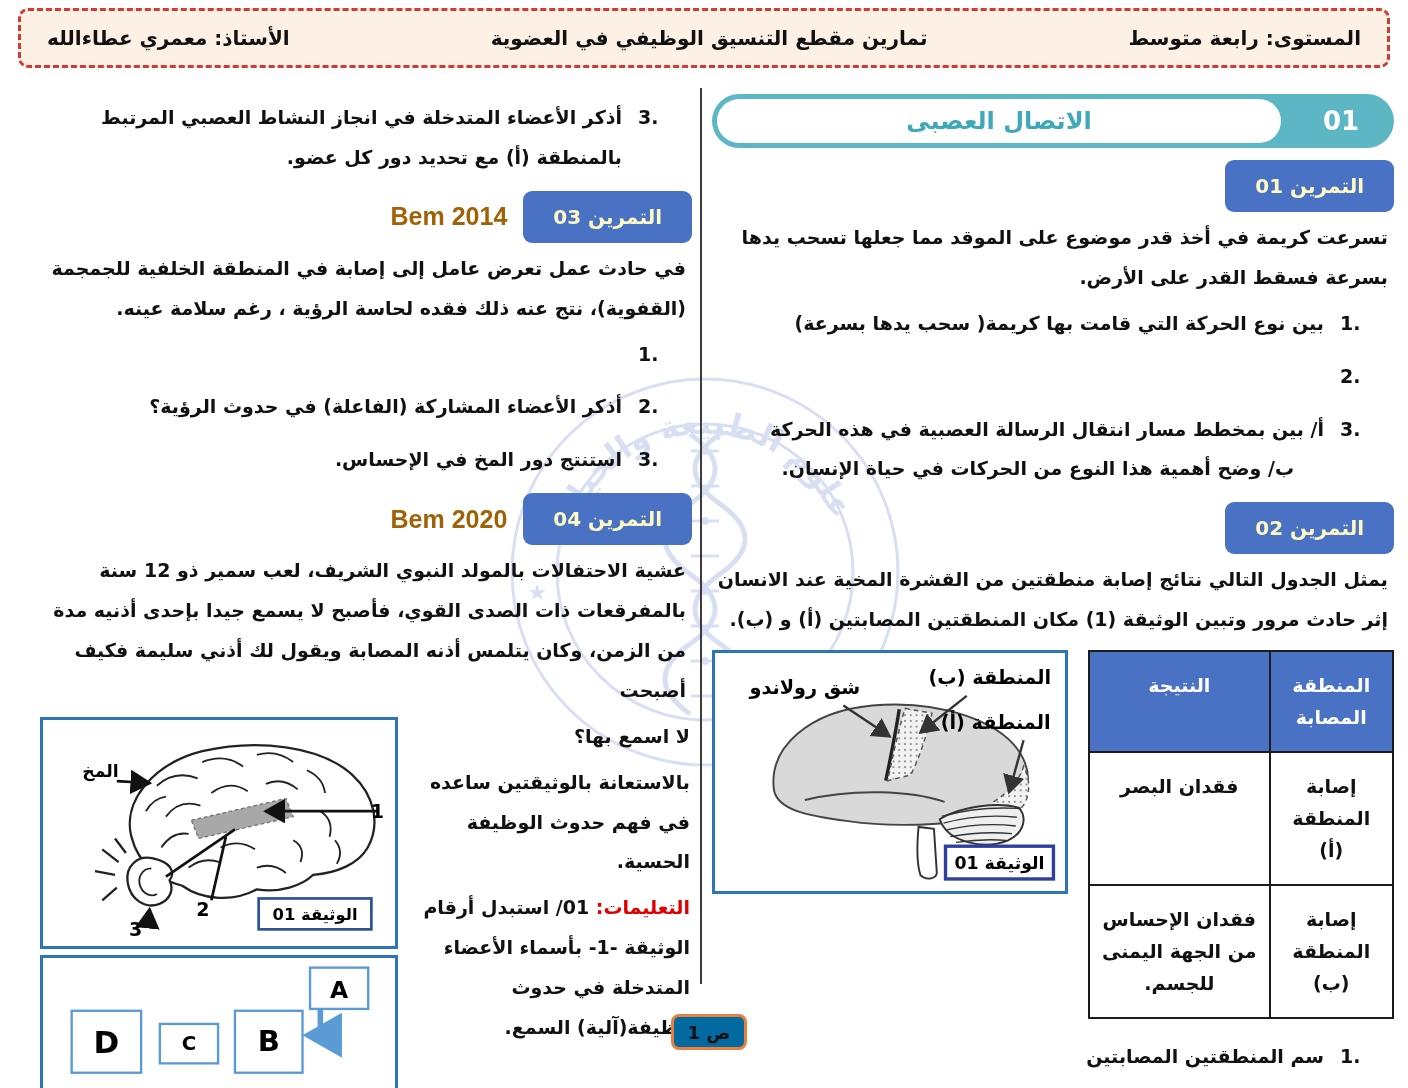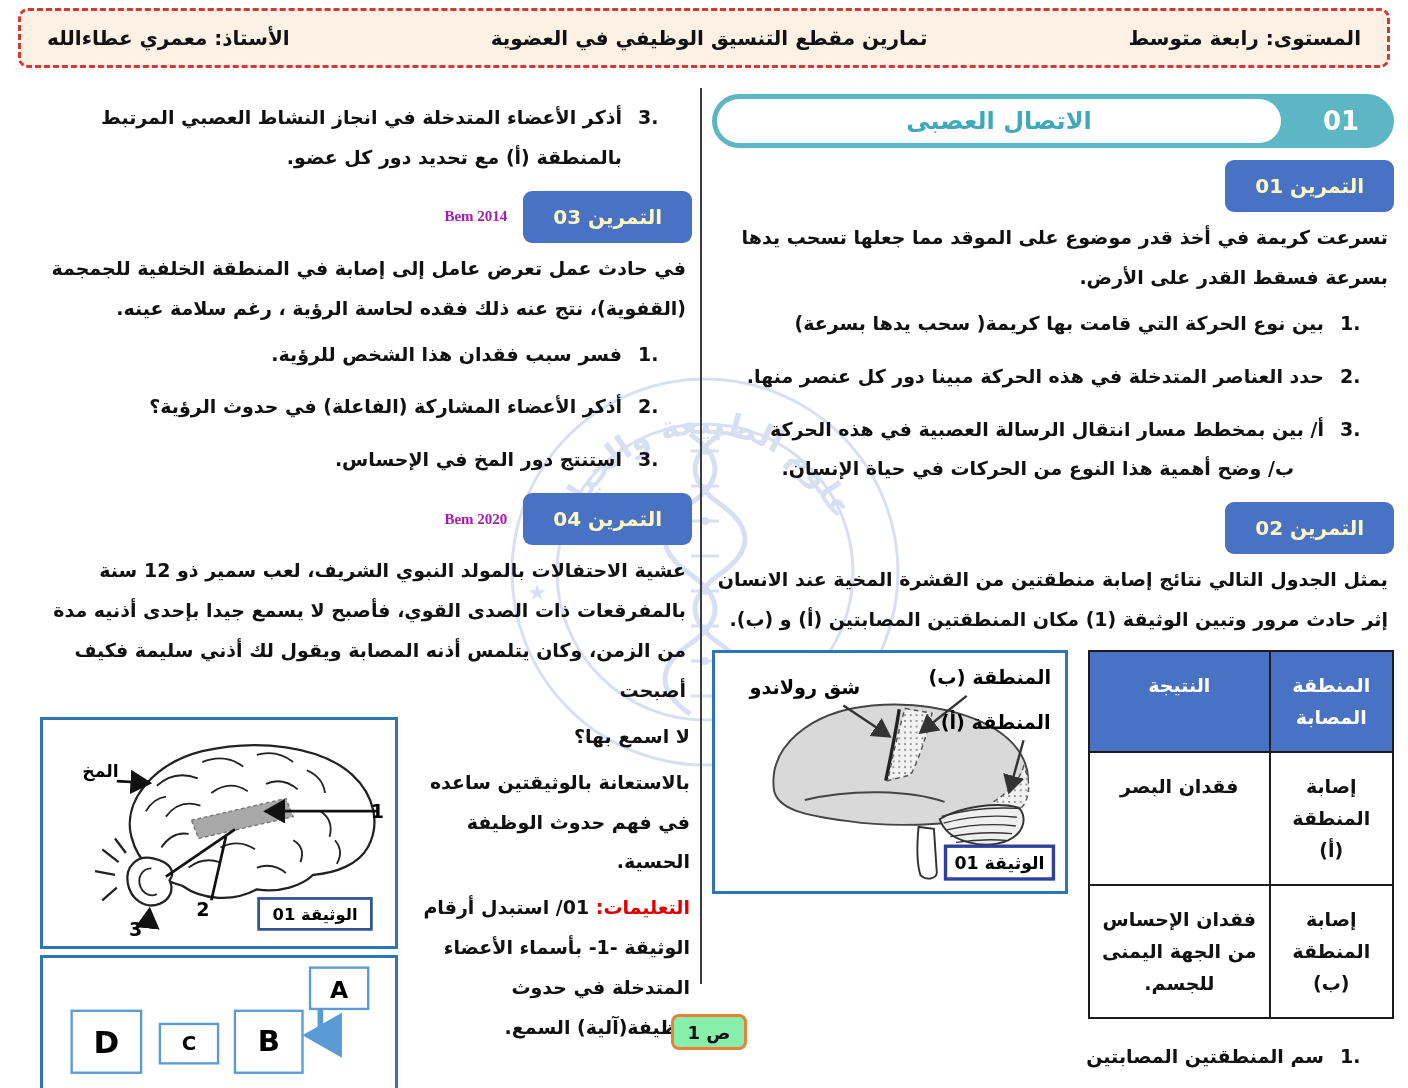--- a/index.html
+++ b/index.html
@@ -29,21 +29,21 @@
   .banner{display:flex;background:#5cb6c4;border-radius:30px;padding:5px;height:54px;box-sizing:border-box;}
   .banner-num{width:96px;display:flex;align-items:center;justify-content:center;
               color:#fff;font-size:26px;font-weight:bold;padding-left:12px;}
   .banner-title{flex:1;background:#fff;border-radius:24px;display:flex;align-items:center;justify-content:center;
                 color:#3fa9ba;font-size:24px;font-weight:bold;}
 
   
   .badge{display:inline-block;background:#4a72c4;color:#fef9c3;font-size:20px;font-weight:bold;
          padding:14px 30px;border-radius:9px;}
   .badgerow{display:flex;align-items:center;gap:16px;margin:12px 0 6px;}
-  .bem{color:#a21caf;font-family:Liberation Serif, serif;font-weight:bold;font-size:15px;}
+  .bem{color:#a16207;font-family:Liberation Sans, sans-serif;font-weight:bold;font-size:25px;}
 
   
   .para{font-size:19px;font-weight:bold;line-height:2.1;text-align:right;margin:4px 6px 6px 2px;}
   .q{display:flex;gap:16px;font-size:19px;font-weight:bold;line-height:2.1;margin:0 26px 13px 0;}
   .qn{min-width:28px;direction:ltr;unicode-bidi:isolate;text-align:left;}
   .sub{margin-right:30px;}
   .red{color:#e00000;}
 
   
   .docrow{display:flex;gap:20px;margin-top:10px;align-items:stretch;}
@@ -59,21 +59,21 @@
   .floatboxes{float:left;width:358px;margin-left:6px;}
   .docbox-brain1{width:358px;height:232px;}
   .docbox-flow{width:358px;margin-top:6px;padding:4px 6px 8px;}
   .flowcap{font-size:19px;font-weight:bold;text-align:center;line-height:1.8;}
   .wrapzone{overflow:visible;}
   .wrapzone .para{margin-right:2px;}
   .clear{clear:both;}
 
   
   .pagebox{position:absolute;left:671px;top:1014px;width:70px;height:30px;z-index:3;
-           border:3px solid #e8803a;border-radius:8px;background:#86efac;
+           border:3px solid #e8803a;border-radius:8px;background:#0369a1;
            display:flex;align-items:center;justify-content:center;font-size:18px;font-weight:bold;}
 
   svg text{font-family:"DejaVu Sans","Liberation Sans",sans-serif;}
 </style>
 </head>
 <body>
 
 <div class="page">
 
   <svg class="stamp" viewBox="0 0 400 400" aria-hidden="true">
@@ -121,21 +121,20 @@
     </div>
 
     <div class="para">تسرعت كريمة في أخذ قدر موضوع على الموقد مما جعلها تسحب يدها بسرعة فسقط القدر على الأرض.</div>
 
     <div class="q">
       <span class="qn">1.</span>
       <span>بين نوع الحركة التي قامت بها كريمة( سحب يدها بسرعة)</span>
     </div>
     <div class="q">
       <span class="qn">2.</span>
-      <span>حدد العناصر المتدخلة في هذه الحركة مبينا دور كل عنصر منها.</span>
     </div>
     <div class="q">
       <span class="qn">3.</span>
       <span>
         <span>أ/ بين بمخطط مسار انتقال الرسالة العصبية في هذه الحركة</span>
         <span class="sub" style="display:block;">ب/ وضح أهمية هذا النوع من الحركات في حياة الإنسان.</span>
       </span>
     </div>
 
     <div class="badgerow">
@@ -218,21 +217,20 @@
 
     <div class="badgerow">
       <span class="badge">التمرين 03</span>
       <span class="bem">Bem 2014</span>
     </div>
 
     <div class="para">في حادث عمل تعرض عامل إلى إصابة في المنطقة الخلفية للجمجمة (القفوية)، نتج عنه ذلك فقده لحاسة الرؤية ، رغم سلامة عينه.</div>
 
     <div class="q">
       <span class="qn">1.</span>
-      <span>فسر سبب فقدان هذا الشخص للرؤية.</span>
     </div>
     <div class="q">
       <span class="qn">2.</span>
       <span>أذكر الأعضاء المشاركة (الفاعلة) في حدوث الرؤية؟</span>
     </div>
     <div class="q">
       <span class="qn">3.</span>
       <span>استنتج دور المخ في الإحساس.</span>
     </div>
 

